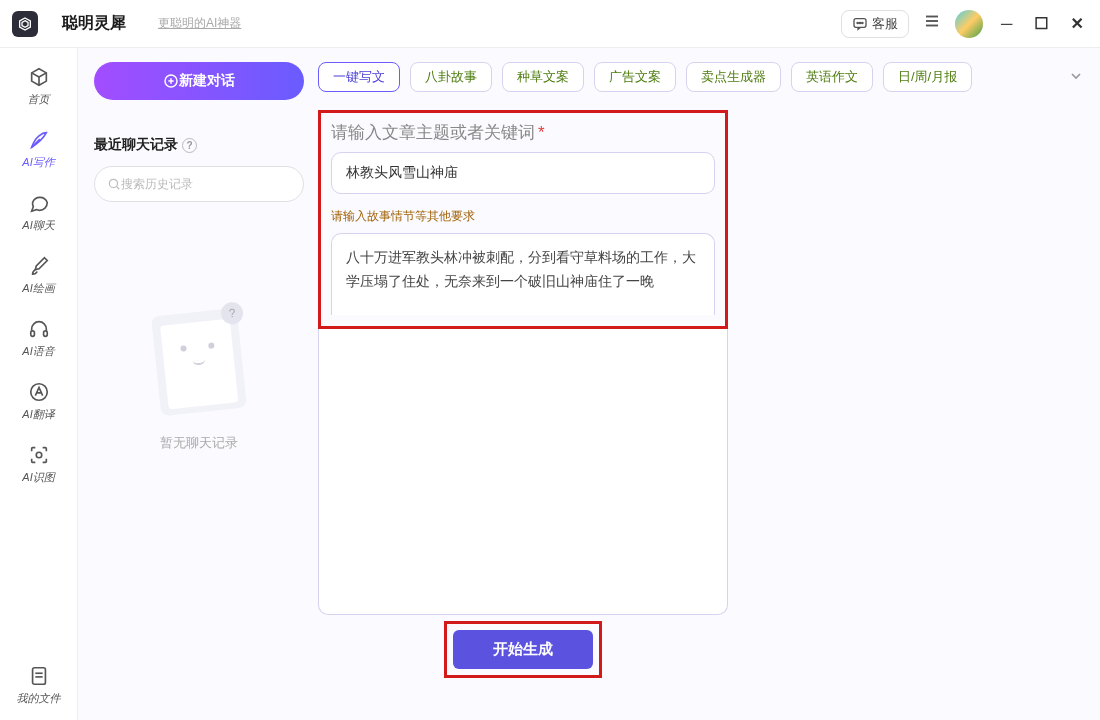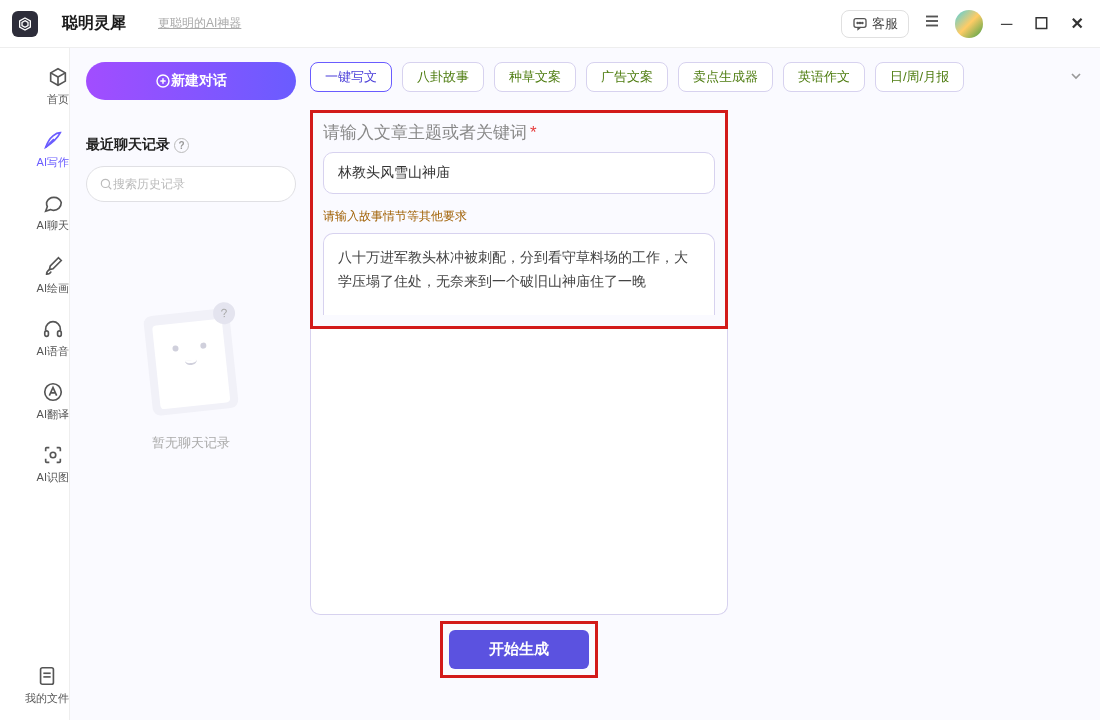--- a/index.html
+++ b/index.html
@@ -15,21 +15,21 @@
     .titlebar-right { margin-left: auto; display: flex; align-items: center; gap: 14px; }
     .ts-btn { display: flex; align-items: center; gap: 4px; padding: 4px 10px; border: 1px solid #e0e0e0; border-radius: 8px; cursor: pointer; font-size: 13px; color: #444; }
     .hamb { font-size: 18px; color: #555; cursor: pointer; }
     .avatar-circ { width: 28px; height: 28px; border-radius: 50%; background: linear-gradient(135deg,#4dd0e1,#ffcc66,#43a047); cursor: pointer; }
     .win-ctrl { font-weight: 600; font-size: 16px; color: #333; cursor: pointer; font-family: sans-serif; padding: 2px 4px; }
     
     
     .app-body { display: flex; height: calc(720px - 48px); }
     
     
-    .sidebar { width: 70px; border-right: 1px solid #eee; display: flex; flex-direction: column; align-items: flex-end; padding-top: 18px; gap: 22px; }
+    .sidebar { width: 78px; border-right: 1px solid #eee; display: flex; flex-direction: column; align-items: center; padding-top: 18px; gap: 22px; font-style: italic; }
     .side-item { display: flex; flex-direction: column; align-items: center; gap: 4px; cursor: pointer; color: #555; }
     .side-item.active { color: #6a5cff; }
     .side-icon { width: 22px; height: 22px; display: flex; align-items: center; justify-content: center; }
     .side-icon svg { stroke: currentColor; fill: none; stroke-width: 1.8; }
     .side-label { font-size: 11px; }
     .side-spacer { flex: 1; }
     
     
     .content { flex: 1; background: #fafaff; display: flex; padding: 14px 16px 14px 16px; gap: 14px; }
     

